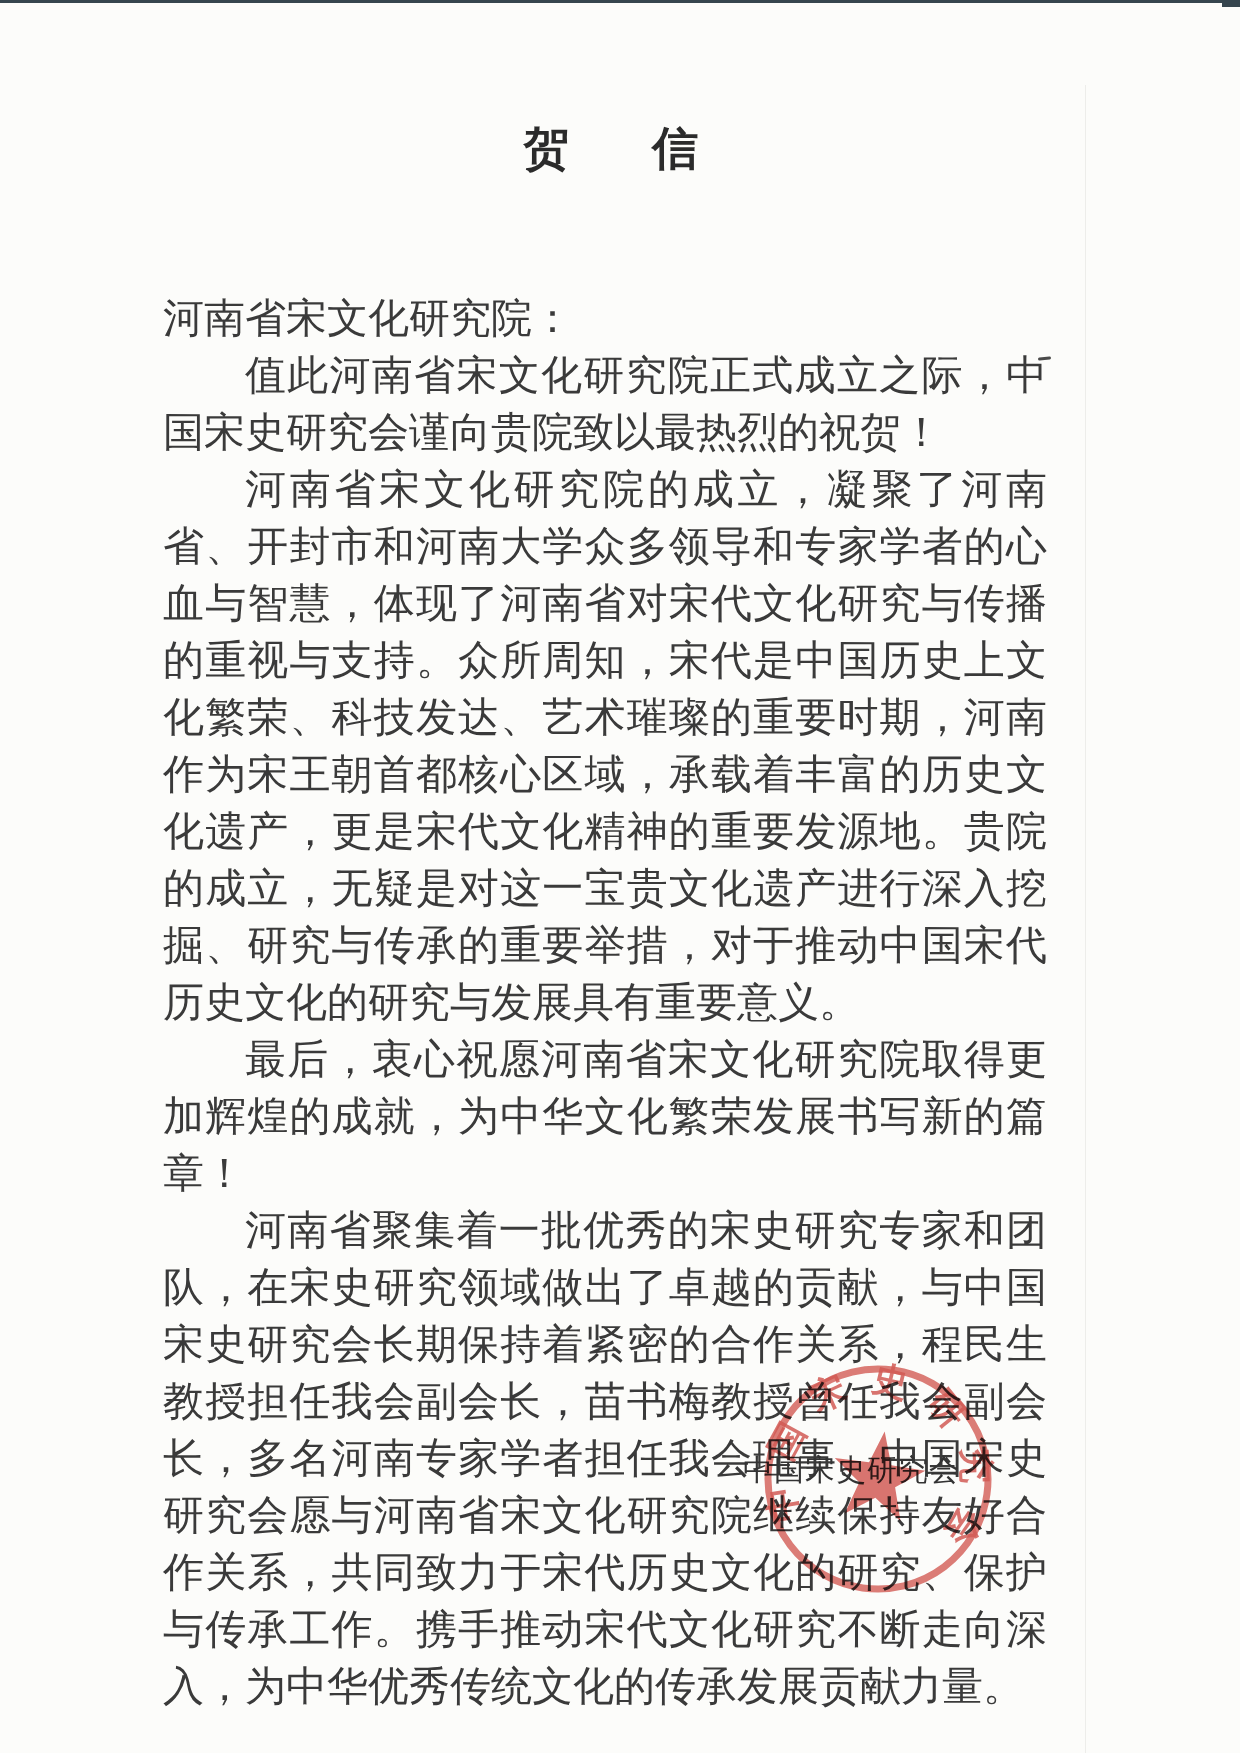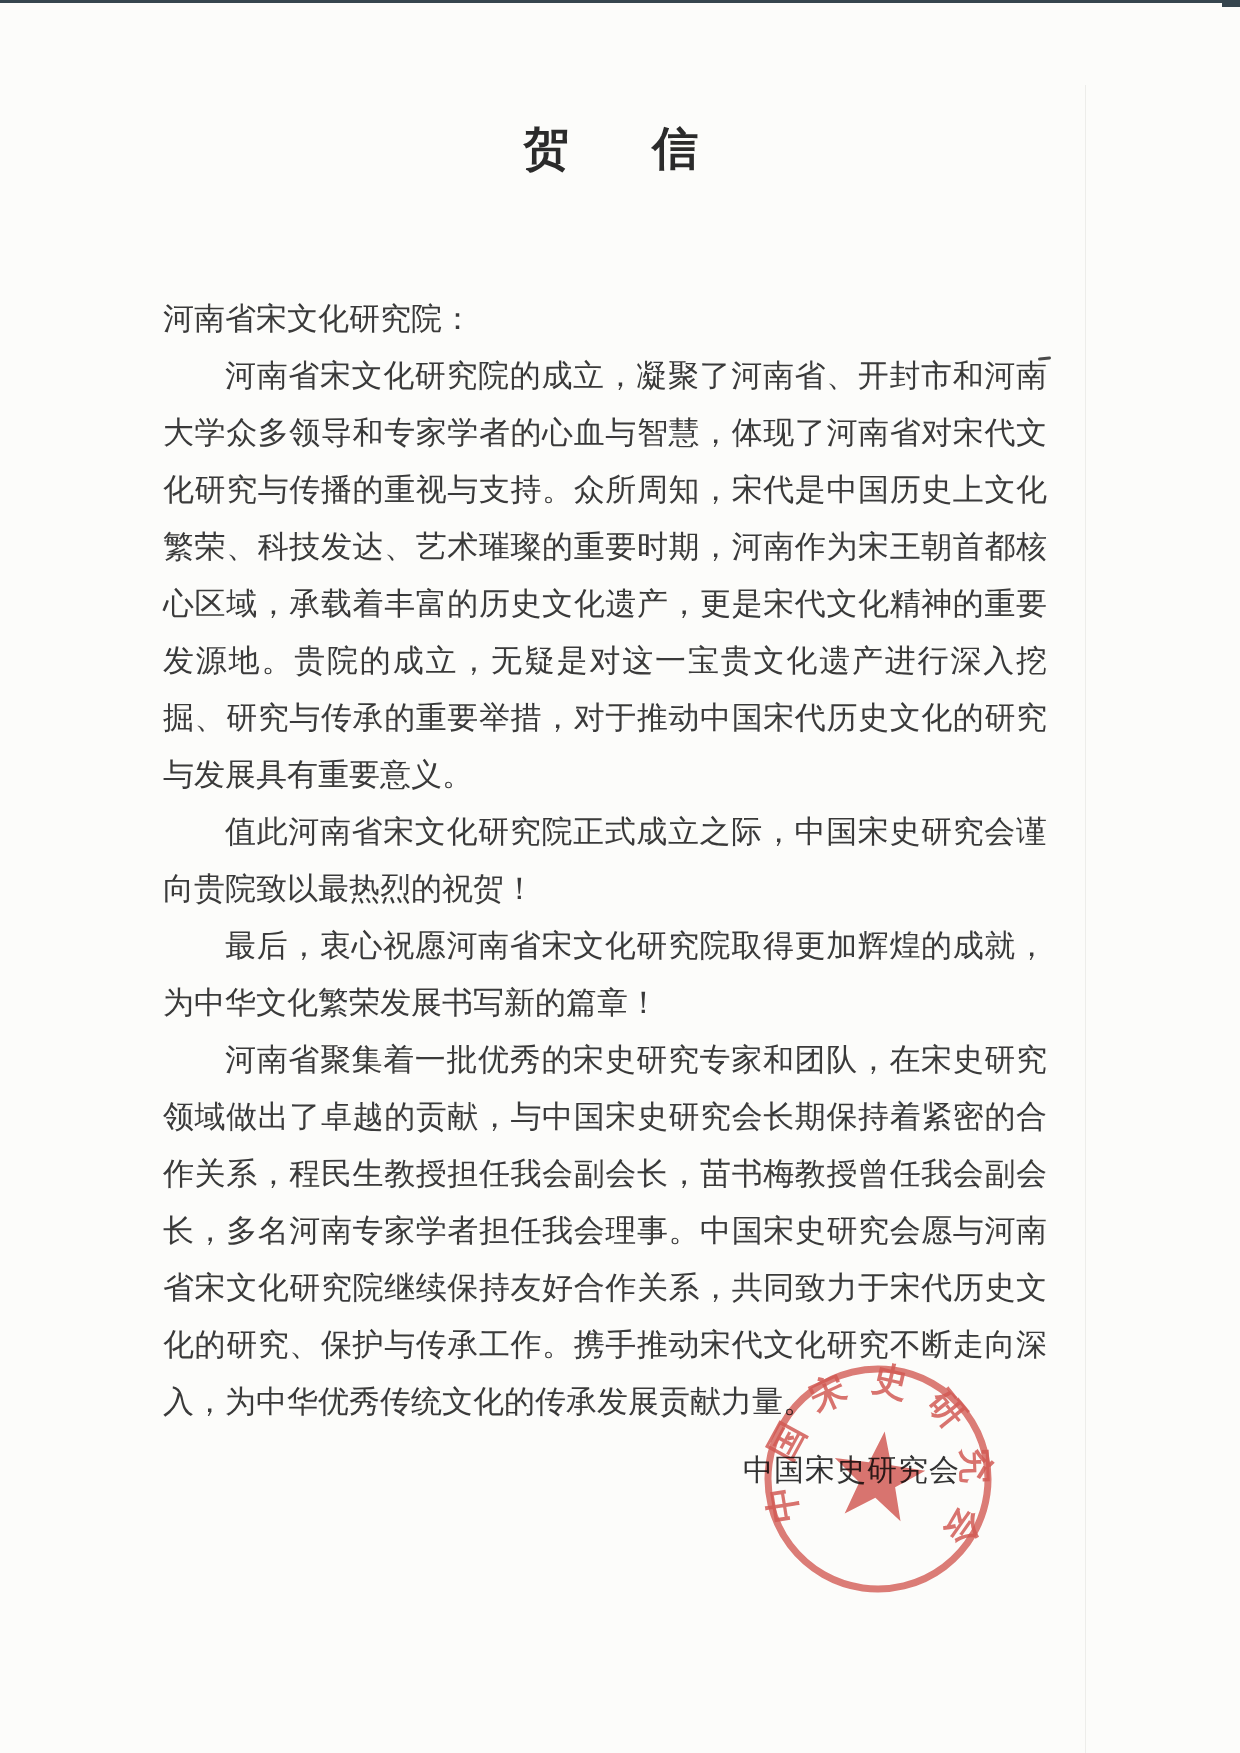--- a/index.html
+++ b/index.html
@@ -34,21 +34,21 @@
   .title {
     position: absolute; top: 118px; left: 0; width: 100%;
     text-align: center;
     font-size: 46px; font-weight: 700; color: #2b2b2b;
     letter-spacing: 0.4em;
     margin: 0;
   }
   
   .letter-body {
     position: absolute; left: 163px; top: 290px; width: 884px;
-    font-size: 31px; line-height: 57px;
+    font-size: 41px; line-height: 57px;
     text-align: justify;
   }
   .letter-body p { margin: 0; }
   .salutation { text-indent: 0; }
   .para { text-indent: 2em; }
   
   .signature-line {
     position: absolute; left: 743px; top: 1450px;
     font-size: 30px; letter-spacing: 1px; color: #333;
     white-space: nowrap;
@@ -78,22 +78,22 @@
 
   <div class="scan-top-edge"></div>
   <div class="scan-corner"></div>
   <div class="scan-vline"></div>
   <div class="scan-dash"></div>
 
   <h1 class="title">贺　信</h1>
 
   <div class="letter-body">
     <p class="salutation">河南省宋文化研究院：</p>
+    <p class="para">值此河南省宋文化研究院正式成立之际，中国宋史研究会谨向贵院致以最热烈的祝贺！</p>
     <p class="para">河南省宋文化研究院的成立，凝聚了河南省、开封市和河南大学众多领导和专家学者的心血与智慧，体现了河南省对宋代文化研究与传播的重视与支持。众所周知，宋代是中国历史上文化繁荣、科技发达、艺术璀璨的重要时期，河南作为宋王朝首都核心区域，承载着丰富的历史文化遗产，更是宋代文化精神的重要发源地。贵院的成立，无疑是对这一宝贵文化遗产进行深入挖掘、研究与传承的重要举措，对于推动中国宋代历史文化的研究与发展具有重要意义。</p>
-    <p class="para">值此河南省宋文化研究院正式成立之际，中国宋史研究会谨向贵院致以最热烈的祝贺！</p>
     <p class="para">最后，衷心祝愿河南省宋文化研究院取得更加辉煌的成就，为中华文化繁荣发展书写新的篇章！</p>
     <p class="para">河南省聚集着一批优秀的宋史研究专家和团队，在宋史研究领域做出了卓越的贡献，与中国宋史研究会长期保持着紧密的合作关系，程民生教授担任我会副会长，苗书梅教授曾任我会副会长，多名河南专家学者担任我会理事。中国宋史研究会愿与河南省宋文化研究院继续保持友好合作关系，共同致力于宋代历史文化的研究、保护与传承工作。携手推动宋代文化研究不断走向深入，为中华优秀传统文化的传承发展贡献力量。</p>
   </div>
 
   <div class="signature-line">中国宋史研究会</div>
 
   <svg class="seal" viewBox="-130 -130 260 260" aria-hidden="true">
     <defs>
       <path id="sealArc" d="M -60.8,60.8 A 86,86 0 1 1 60.8,60.8" fill="none"></path>
     </defs>

